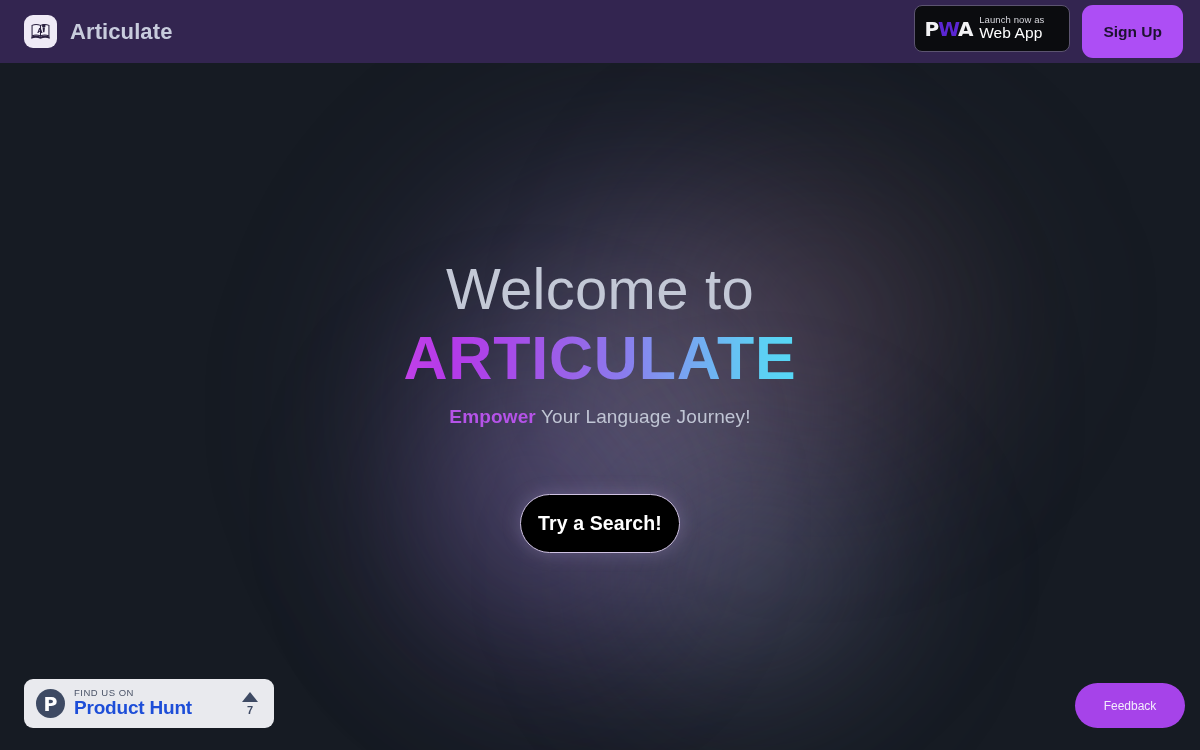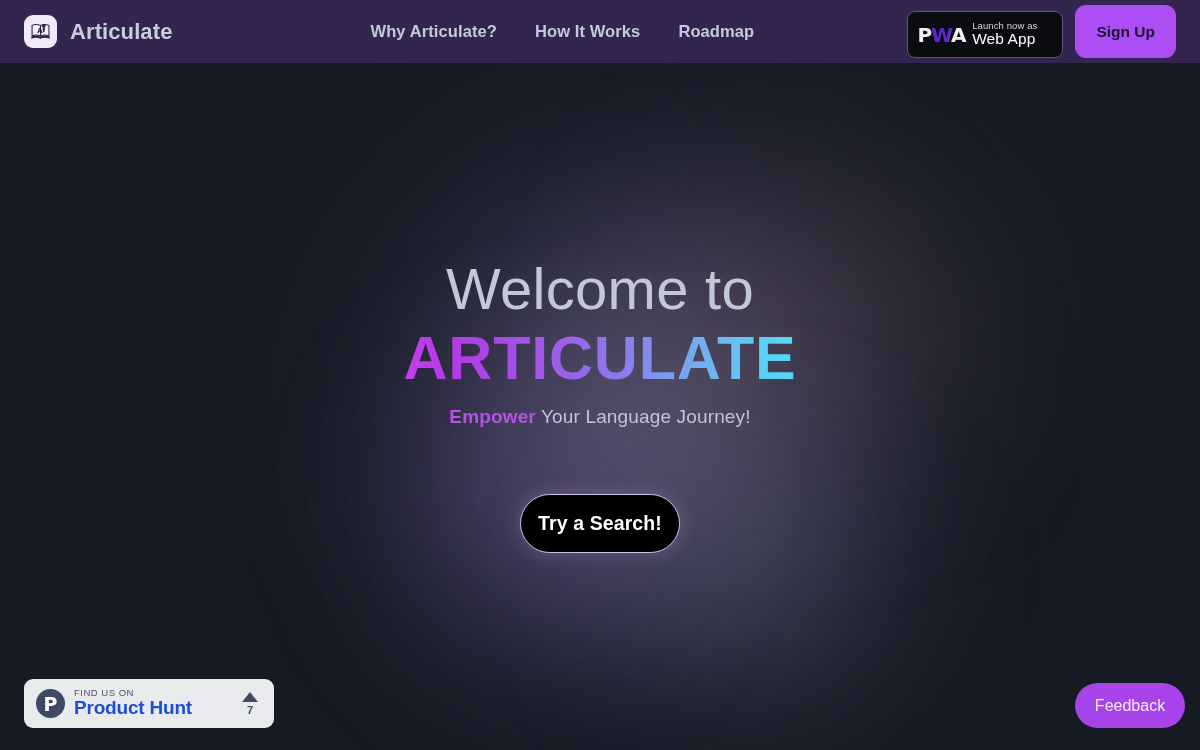--- a/index.html
+++ b/index.html
@@ -121,24 +121,24 @@
     font-size: 16.5px;
     font-weight: 700;
     color: #c5c9dc;
     cursor: pointer;
     white-space: nowrap;
     letter-spacing: 0.1px;
   }
 
   .header-right {
     display: flex;
-    align-items: flex-end;
+    align-items: flex-start;
     gap: 12px;
     margin-left: auto;
-    margin-right: 24px;
+    margin-right: 17px;
   }
 
   
   .pwa-badge {
     width: 156px;
     height: 47px;
     background: #0b0c0f;
     border: 1.5px solid #5c5470;
     border-radius: 8px;
     display: flex;
@@ -338,21 +338,21 @@
   .btn-feedback {
     position: absolute;
     right: 15px;
     top: 683px;
     width: 110px;
     height: 45px;
     background: #a643e9;
     color: #f3ecfb;
     border: none;
     border-radius: 23px;
-    font-size: 16px;
+    font-size: 12px;
     font-weight: 400;
     font-family: "Liberation Sans", sans-serif;
     cursor: pointer;
     z-index: 30;
   }
 </style>
 </head>
 <body>
 
 <div class="bg-stage">
@@ -371,25 +371,20 @@
         <path d="M3.2 5.6c2.8-1.3 5.6-1.3 8.8 0v11c-3.2-1.3-6-1.3-8.8 0z" fill="#f4f1fa" stroke="#2b2140" stroke-width="1.1"></path>
         <path d="M20.8 5.6c-2.8-1.3-5.6-1.3-8.8 0v11c2.8-1.3 6-1.3 8.8 0z" fill="#f4f1fa" stroke="#2b2140" stroke-width="1.1"></path>
         <text x="8.6" y="13.6" font-family="DejaVu Sans, sans-serif" font-size="7.2" font-weight="bold" fill="#2b2140">A</text>
         <circle cx="15.4" cy="6.2" r="1.9" fill="#2b2140"></circle>
         <path d="M14.2 8.2h2.4l-.5 4.6h-1.4z" fill="#2b2140"></path>
       </svg>
     </span>
     <span class="brand-name">Articulate</span>
   </div>
 
-  <nav class="nav">
-    <a class="nav-link">Why Articulate?</a>
-    <a class="nav-link">How It Works</a>
-    <a class="nav-link">Roadmap</a>
-  </nav>
 
   <div class="header-right">
 
     <div class="pwa-badge">
       <span class="pwa-mark"><span class="pwa-p">P</span><span class="pwa-w">W</span><span class="pwa-a">A</span></span>
       <span class="pwa-text">
         <span class="pwa-small">Launch now as</span>
         <span class="pwa-big">Web App</span>
       </span>
     </div>

